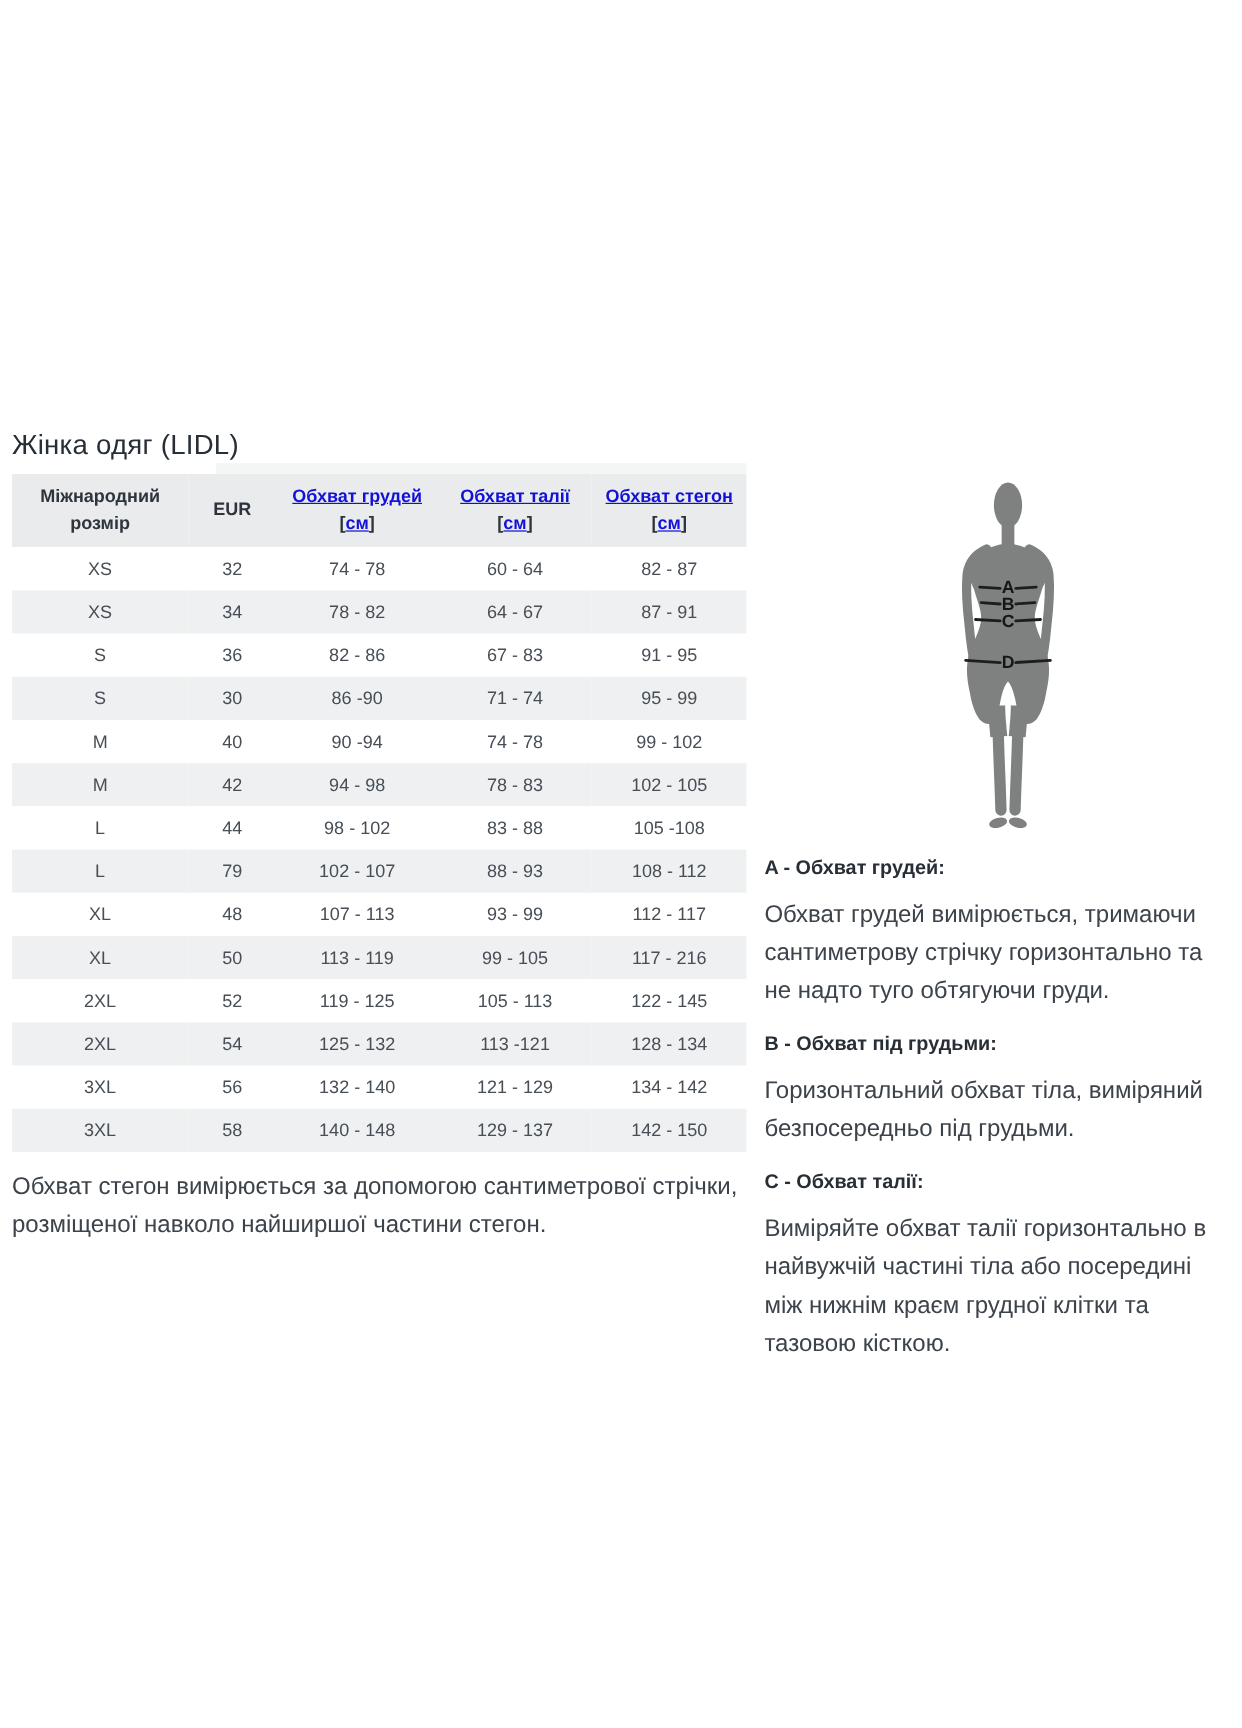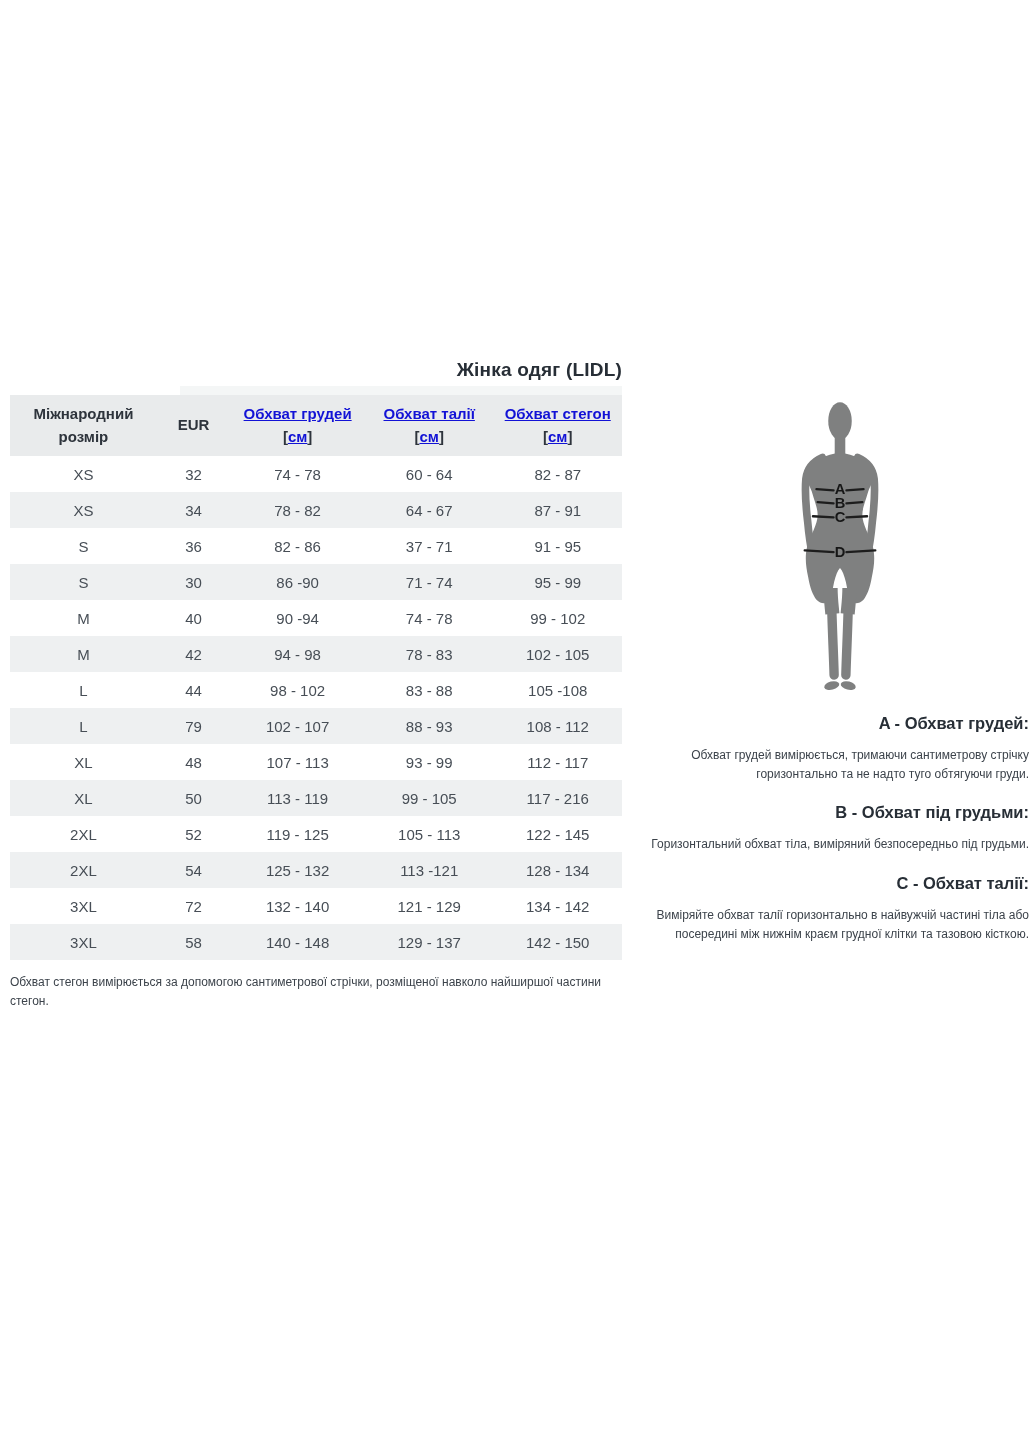--- a/index.html
+++ b/index.html
@@ -4,42 +4,42 @@
 <style>
   html,body{margin:0;padding:0;}
   body{
     width:1035px;height:1440px;position:relative;background:#ffffff;
     font-family:"Liberation Sans","DejaVu Sans",sans-serif;
     color:#3c434b;overflow:hidden;
   }
   .col{position:absolute;top:356px;}
   .col-left{left:10px;width:612px;}
   .col-right{left:637px;width:392px;}
-  h1{margin:0;font-size:19px;line-height:28px;font-weight:bold;color:#272e36;letter-spacing:.2px;text-align:right;}
+  h1{margin:0;font-size:23px;line-height:28px;font-weight:normal;color:#272e36;letter-spacing:.2px;}
 
   
   .table-wrap{position:relative;margin-top:11px;}
   .scroll-strip{position:absolute;top:-9px;left:170px;right:0;height:9px;background:#f4f6f6;}
   table{width:100%;border-collapse:collapse;table-layout:fixed;}
   thead th{
     background:#e9ebec;font-size:15px;font-weight:bold;color:#2e343c;
     padding:8px 4px;line-height:1.5;vertical-align:middle;text-align:center;
   }
   tbody td{
     text-align:center;font-size:15px;color:#474e56;height:36px;padding:0 4px;
     background:#ffffff;
   }
   tbody tr:nth-child(even) td{background:#eef0f1;}
   a.hlink{color:#1212d6;font-weight:bold;cursor:pointer;}
   .unit-brackets{color:#2e343c;font-weight:bold;}
 
   
   .note-heading{font-size:16.5px;font-weight:bold;color:#272e36;margin:17px 0 0 0;}
-  .note-text{font-size:12px;line-height:1.6;color:#3c434b;margin:13px 0 0 0;}
-  .section{margin-top:16px;text-align:right;}
+  .note-text{font-size:20px;line-height:1.6;color:#3c434b;margin:13px 0 0 0;}
+  .section{margin-top:16px;}
   .section .note-heading{margin-top:19px;}
   .section .note-text{margin-top:13px;}
 
   
   .figure-wrap{margin:45px 0 16px 150px;width:106px;height:294px;}
   .figure-wrap svg{display:block;width:106px;height:294px;}
   .fig-body{fill:#7f8080;}
   .fig-limb{stroke:#7f8080;fill:none;}
   .fig-line{stroke:#1d1d1d;stroke-width:4;fill:none;stroke-linecap:round;}
   .fig-letter{
@@ -89,21 +89,21 @@
             <td>XS</td>
             <td>34</td>
             <td>78 - 82</td>
             <td>64 - 67</td>
             <td>87 - 91</td>
           </tr>
           <tr>
             <td>S</td>
             <td>36</td>
             <td>82 - 86</td>
-            <td>37 - 71</td>
+            <td>67 - 83</td>
             <td>91 - 95</td>
           </tr>
           <tr>
             <td>S</td>
             <td>30</td>
             <td>86 -90</td>
             <td>71 - 74</td>
             <td>95 - 99</td>
           </tr>
           <tr>
@@ -157,21 +157,21 @@
           </tr>
           <tr>
             <td>2XL</td>
             <td>54</td>
             <td>125 - 132</td>
             <td>113 -121</td>
             <td>128 - 134</td>
           </tr>
           <tr>
             <td>3XL</td>
-            <td>72</td>
+            <td>56</td>
             <td>132 - 140</td>
             <td>121 - 129</td>
             <td>134 - 142</td>
           </tr>
           <tr>
             <td>3XL</td>
             <td>58</td>
             <td>140 - 148</td>
             <td>129 - 137</td>
             <td>142 - 150</td>

